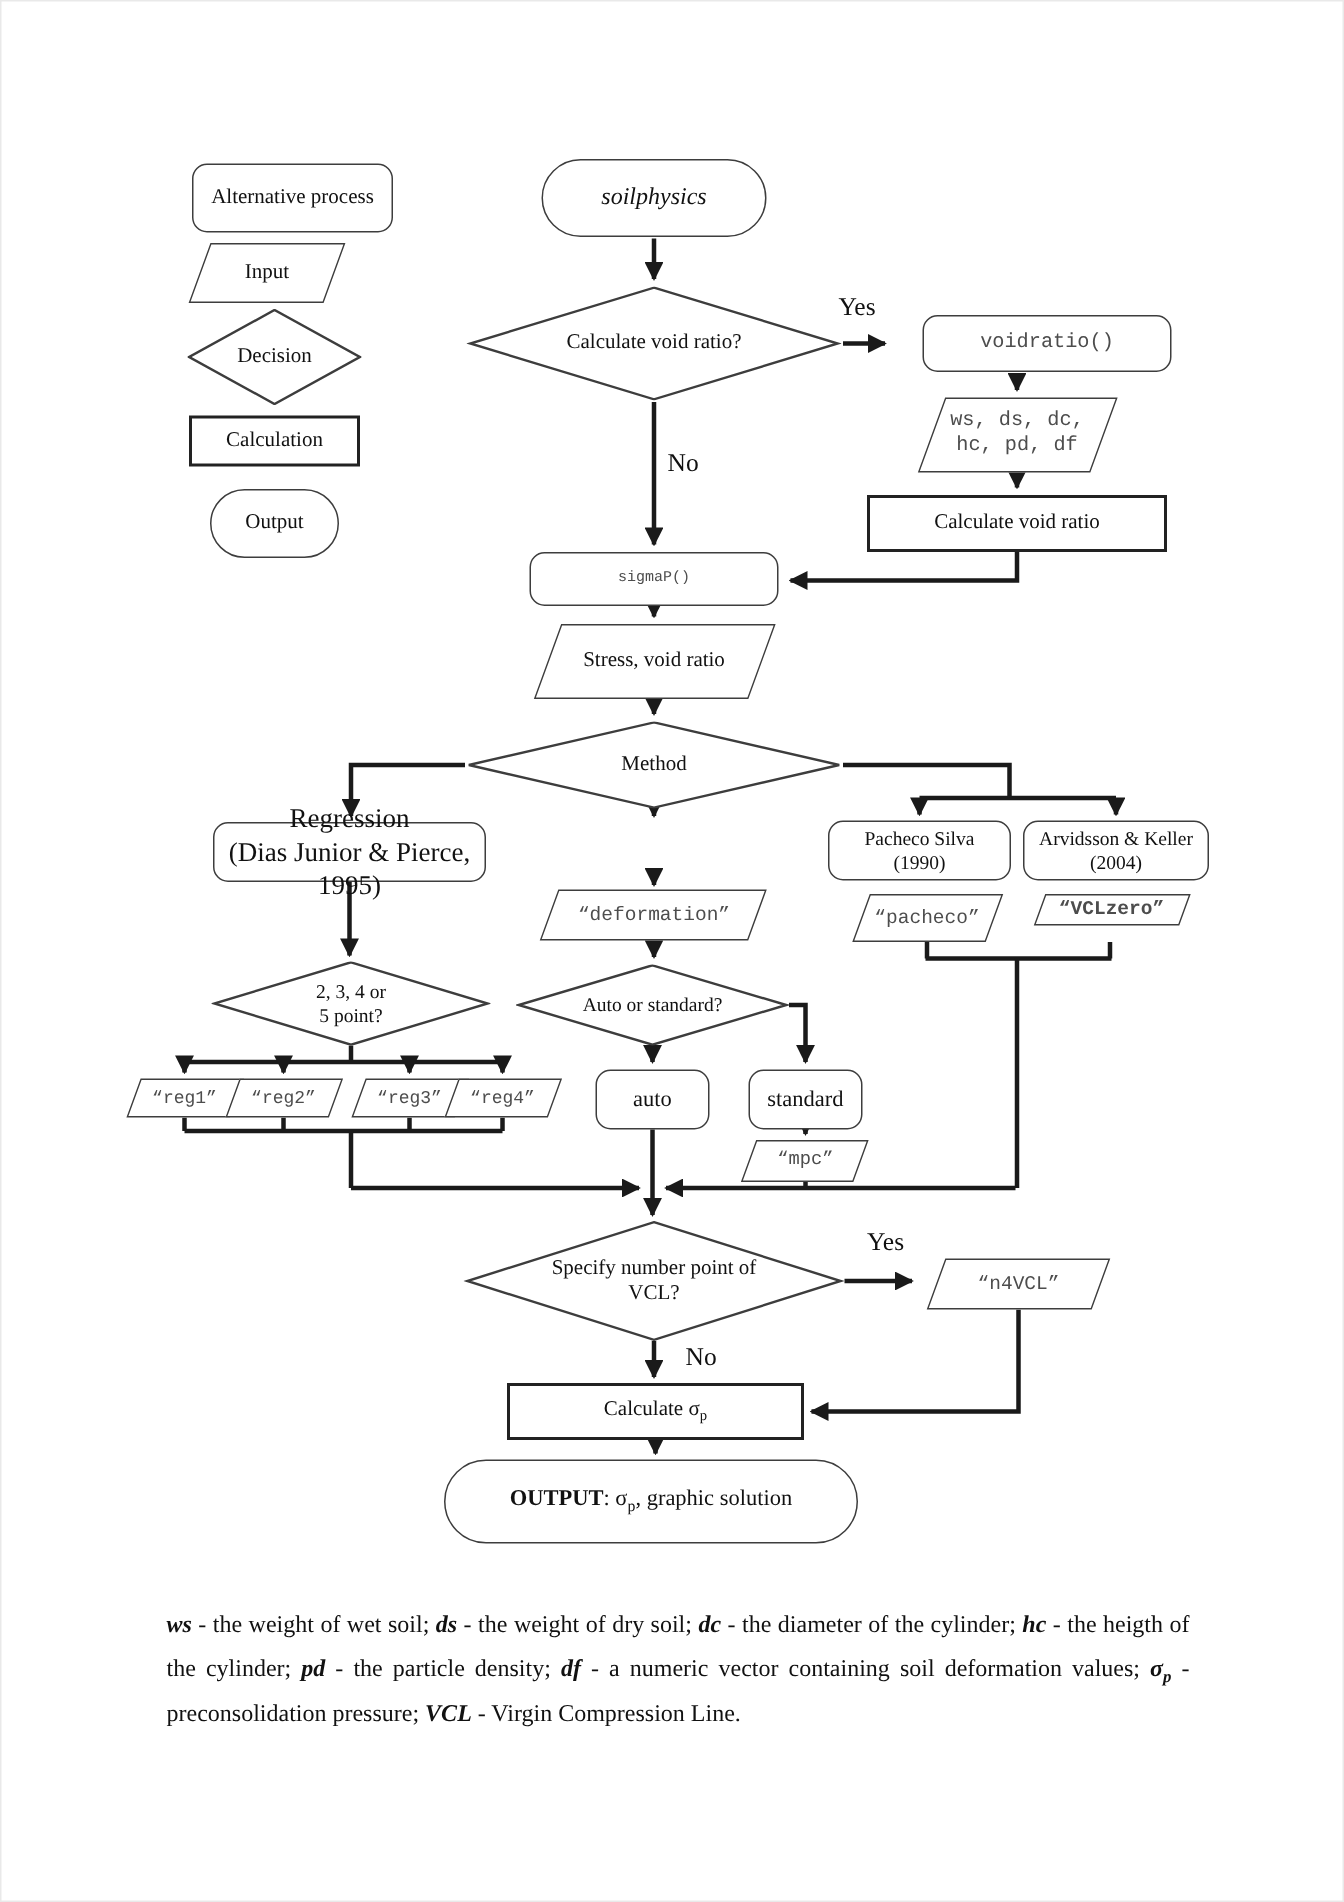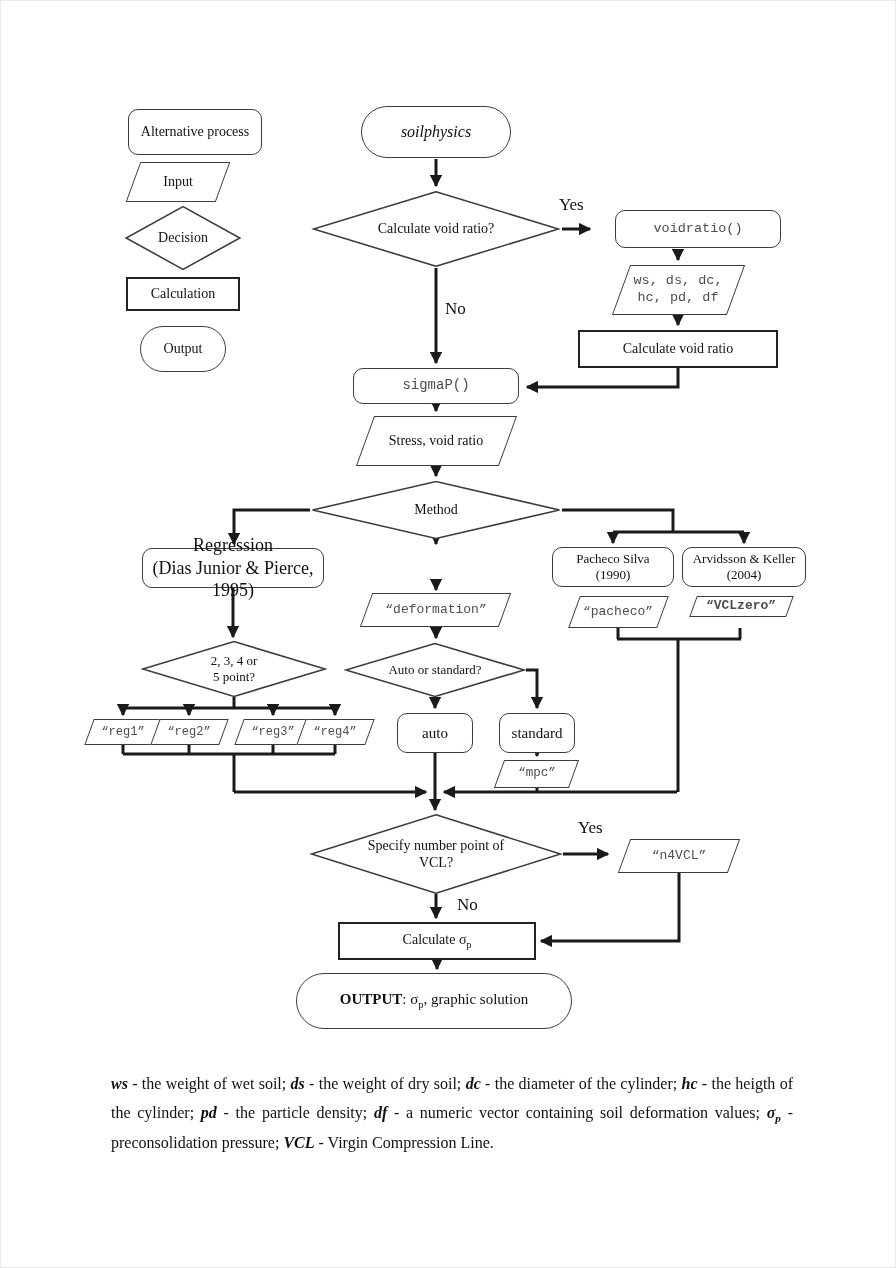--- a/index.html
+++ b/index.html
@@ -159,21 +159,21 @@
     <span class="ptext">
       <span>ws, ds, dc,</span><br>
       <span>hc, pd, df</span>
     </span>
   </div>
 
   <div class="node rectbox" style="left:577px;top:329px;width:200px;height:38px;">
     <span>Calculate void ratio</span>
   </div>
 
-  <div class="node rounded mono" style="left:352px;top:367px;width:166px;height:36px;font-size:14px;">
+  <div class="node rounded mono" style="left:352px;top:367px;width:166px;height:36px;font-size:10px;">
     <span>sigmaP()</span>
   </div>
 
   <div class="node diamond" style="left:309px;top:480px;width:252px;height:58px;">
     <svg class="dshape" viewBox="0 0 100 100" preserveAspectRatio="none">
       <polygon points="50,1 99,50 50,99 1,50" fill="#fff" stroke="#3d3d3d" stroke-width="1.6" vector-effect="non-scaling-stroke"></polygon>
     </svg>
     <span class="dtext">Method</span>
   </div>
 

